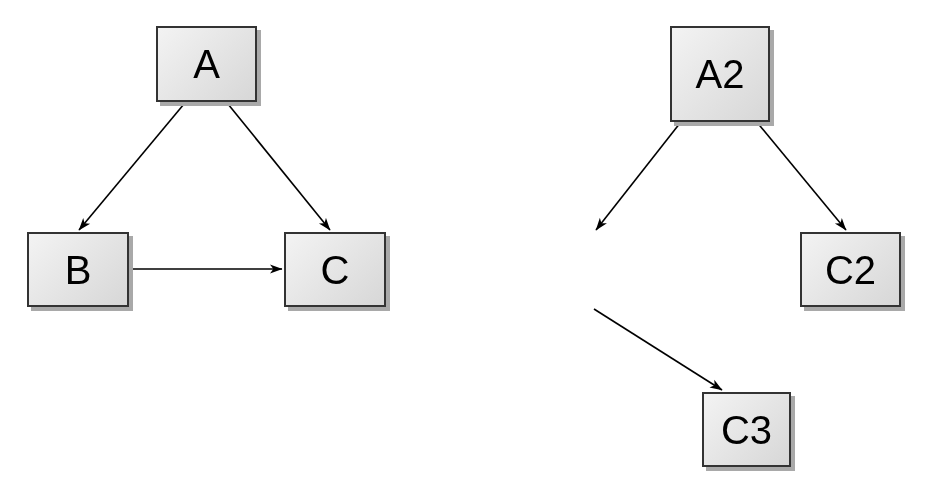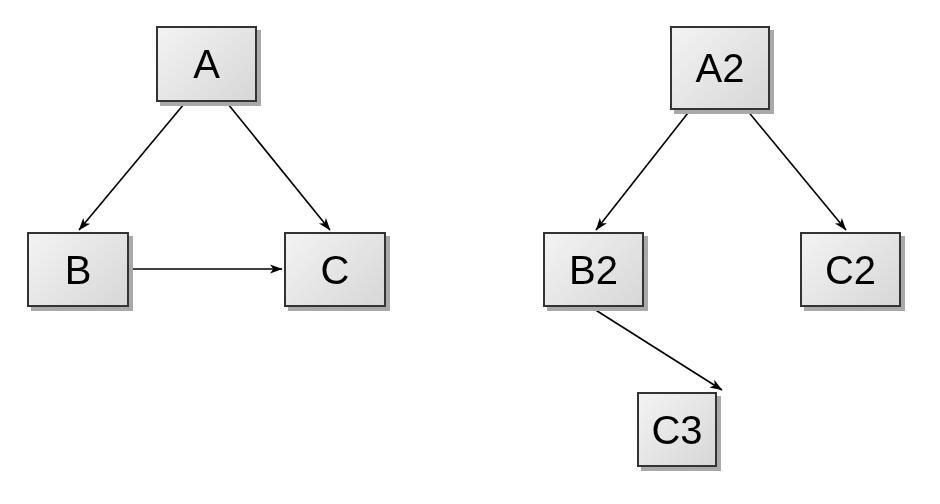--- a/index.html
+++ b/index.html
@@ -63,25 +63,22 @@
 
 <div class="node" style="left: 156px; top: 26px; width: 101px; height: 76px; background: linear-gradient(135deg, rgb(243, 243, 243) 0%, rgb(215, 215, 215) 100%); border: 2px solid rgb(51, 51, 51); box-shadow: rgb(169, 169, 169) 4px 4px 0px 0px;">
       <span class="node-label" style="color: rgb(0, 0, 0);">A</span>
     </div>
     <div class="node" style="left: 27px; top: 232px; width: 102px; height: 75px; background: linear-gradient(135deg, rgb(243, 243, 243) 0%, rgb(215, 215, 215) 100%); border: 2px solid rgb(51, 51, 51); box-shadow: rgb(169, 169, 169) 4px 4px 0px 0px;">
       <span class="node-label" style="color: rgb(0, 0, 0);">B</span>
     </div>
     <div class="node" style="left: 284px; top: 232px; width: 102px; height: 75px; background: linear-gradient(135deg, rgb(243, 243, 243) 0%, rgb(215, 215, 215) 100%); border: 2px solid rgb(51, 51, 51); box-shadow: rgb(169, 169, 169) 4px 4px 0px 0px;">
       <span class="node-label" style="color: rgb(0, 0, 0);">C</span>
     </div>
-    <div class="node" style="left: 670px; top: 26px; width: 100px; height: 84px; background: linear-gradient(135deg, rgb(243, 243, 243) 0%, rgb(215, 215, 215) 100%); border: 2px solid rgb(51, 51, 51); box-shadow: rgb(169, 169, 169) 4px 4px 0px 0px;">
+    <div class="node" style="left: 670px; top: 26px; width: 100px; height: 96px; background: linear-gradient(135deg, rgb(243, 243, 243) 0%, rgb(215, 215, 215) 100%); border: 2px solid rgb(51, 51, 51); box-shadow: rgb(169, 169, 169) 4px 4px 0px 0px;">
       <span class="node-label" style="color: rgb(0, 0, 0);">A2</span>
-    </div>
-    <div class="node" style="left: 543px; top: 232px; width: 101px; height: 75px; background: linear-gradient(135deg, rgb(243, 243, 243) 0%, rgb(215, 215, 215) 100%); border: 2px solid rgb(51, 51, 51); box-shadow: rgb(169, 169, 169) 4px 4px 0px 0px;">
-      <span class="node-label" style="color: rgb(0, 0, 0);">B2</span>
     </div>
     <div class="node" style="left: 800px; top: 232px; width: 101px; height: 75px; background: linear-gradient(135deg, rgb(243, 243, 243) 0%, rgb(215, 215, 215) 100%); border: 2px solid rgb(51, 51, 51); box-shadow: rgb(169, 169, 169) 4px 4px 0px 0px; justify-content: center;">
       <span class="node-label" style="color: rgb(0, 0, 0);">C2</span>
     </div>
-    <div class="node" style="left: 637px; top: 392px; width: 80px; height: 75px; background: linear-gradient(135deg, rgb(243, 243, 243) 0%, rgb(215, 215, 215) 100%); border: 2px solid rgb(51, 51, 51); box-shadow: rgb(169, 169, 169) 4px 4px 0px 0px;">
+    <div class="node" style="left: 702px; top: 392px; width: 89px; height: 75px; background: linear-gradient(135deg, rgb(243, 243, 243) 0%, rgb(215, 215, 215) 100%); border: 2px solid rgb(51, 51, 51); box-shadow: rgb(169, 169, 169) 4px 4px 0px 0px;">
       <span class="node-label" style="color: rgb(0, 0, 0);">C3</span>
     </div>
   </div>
 
 </body></html>

